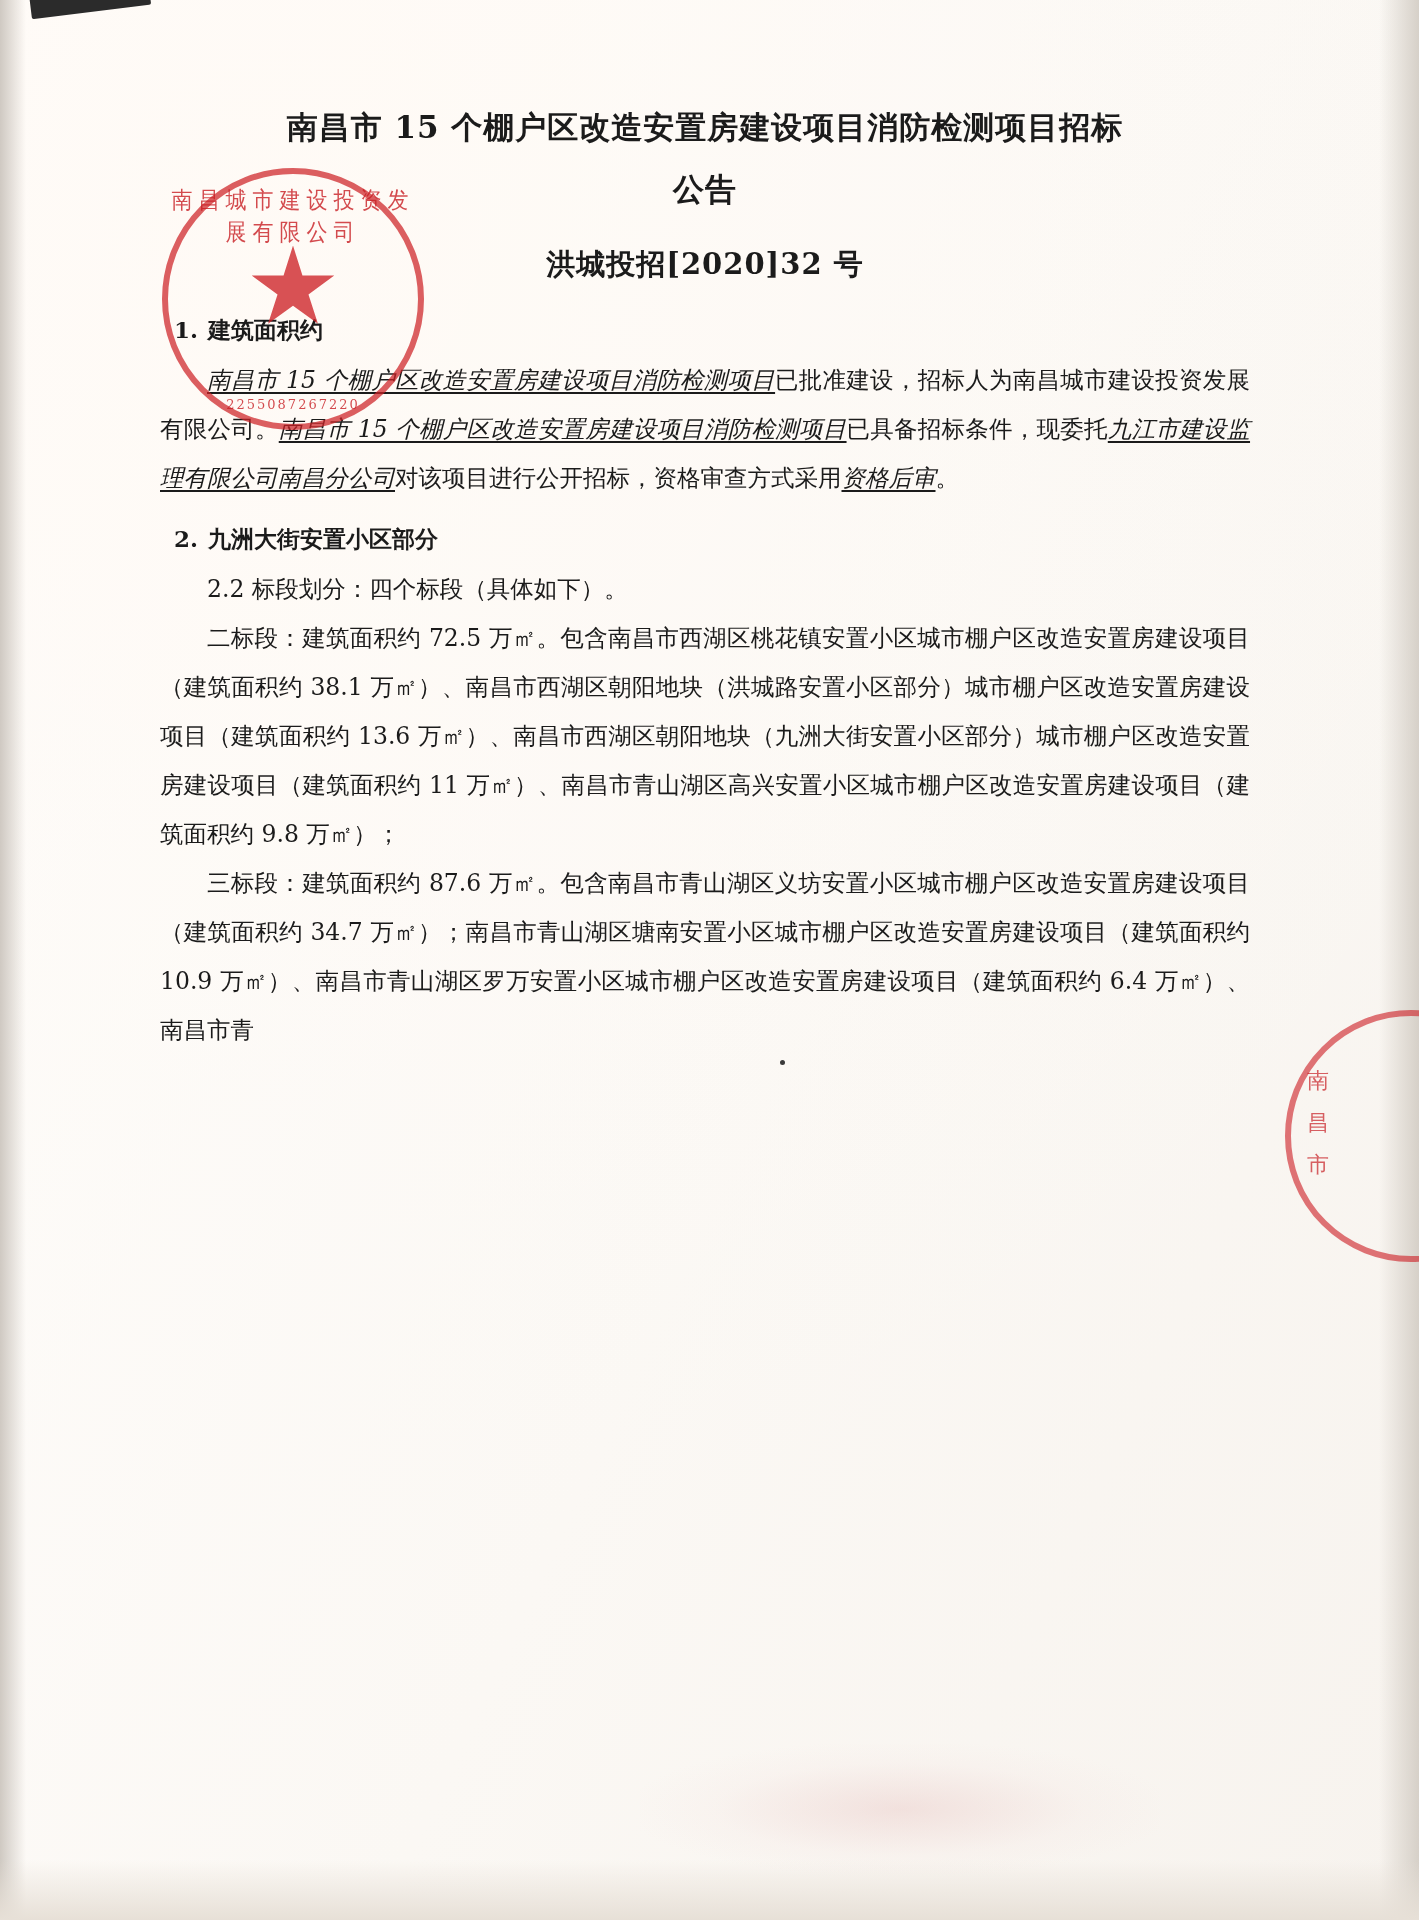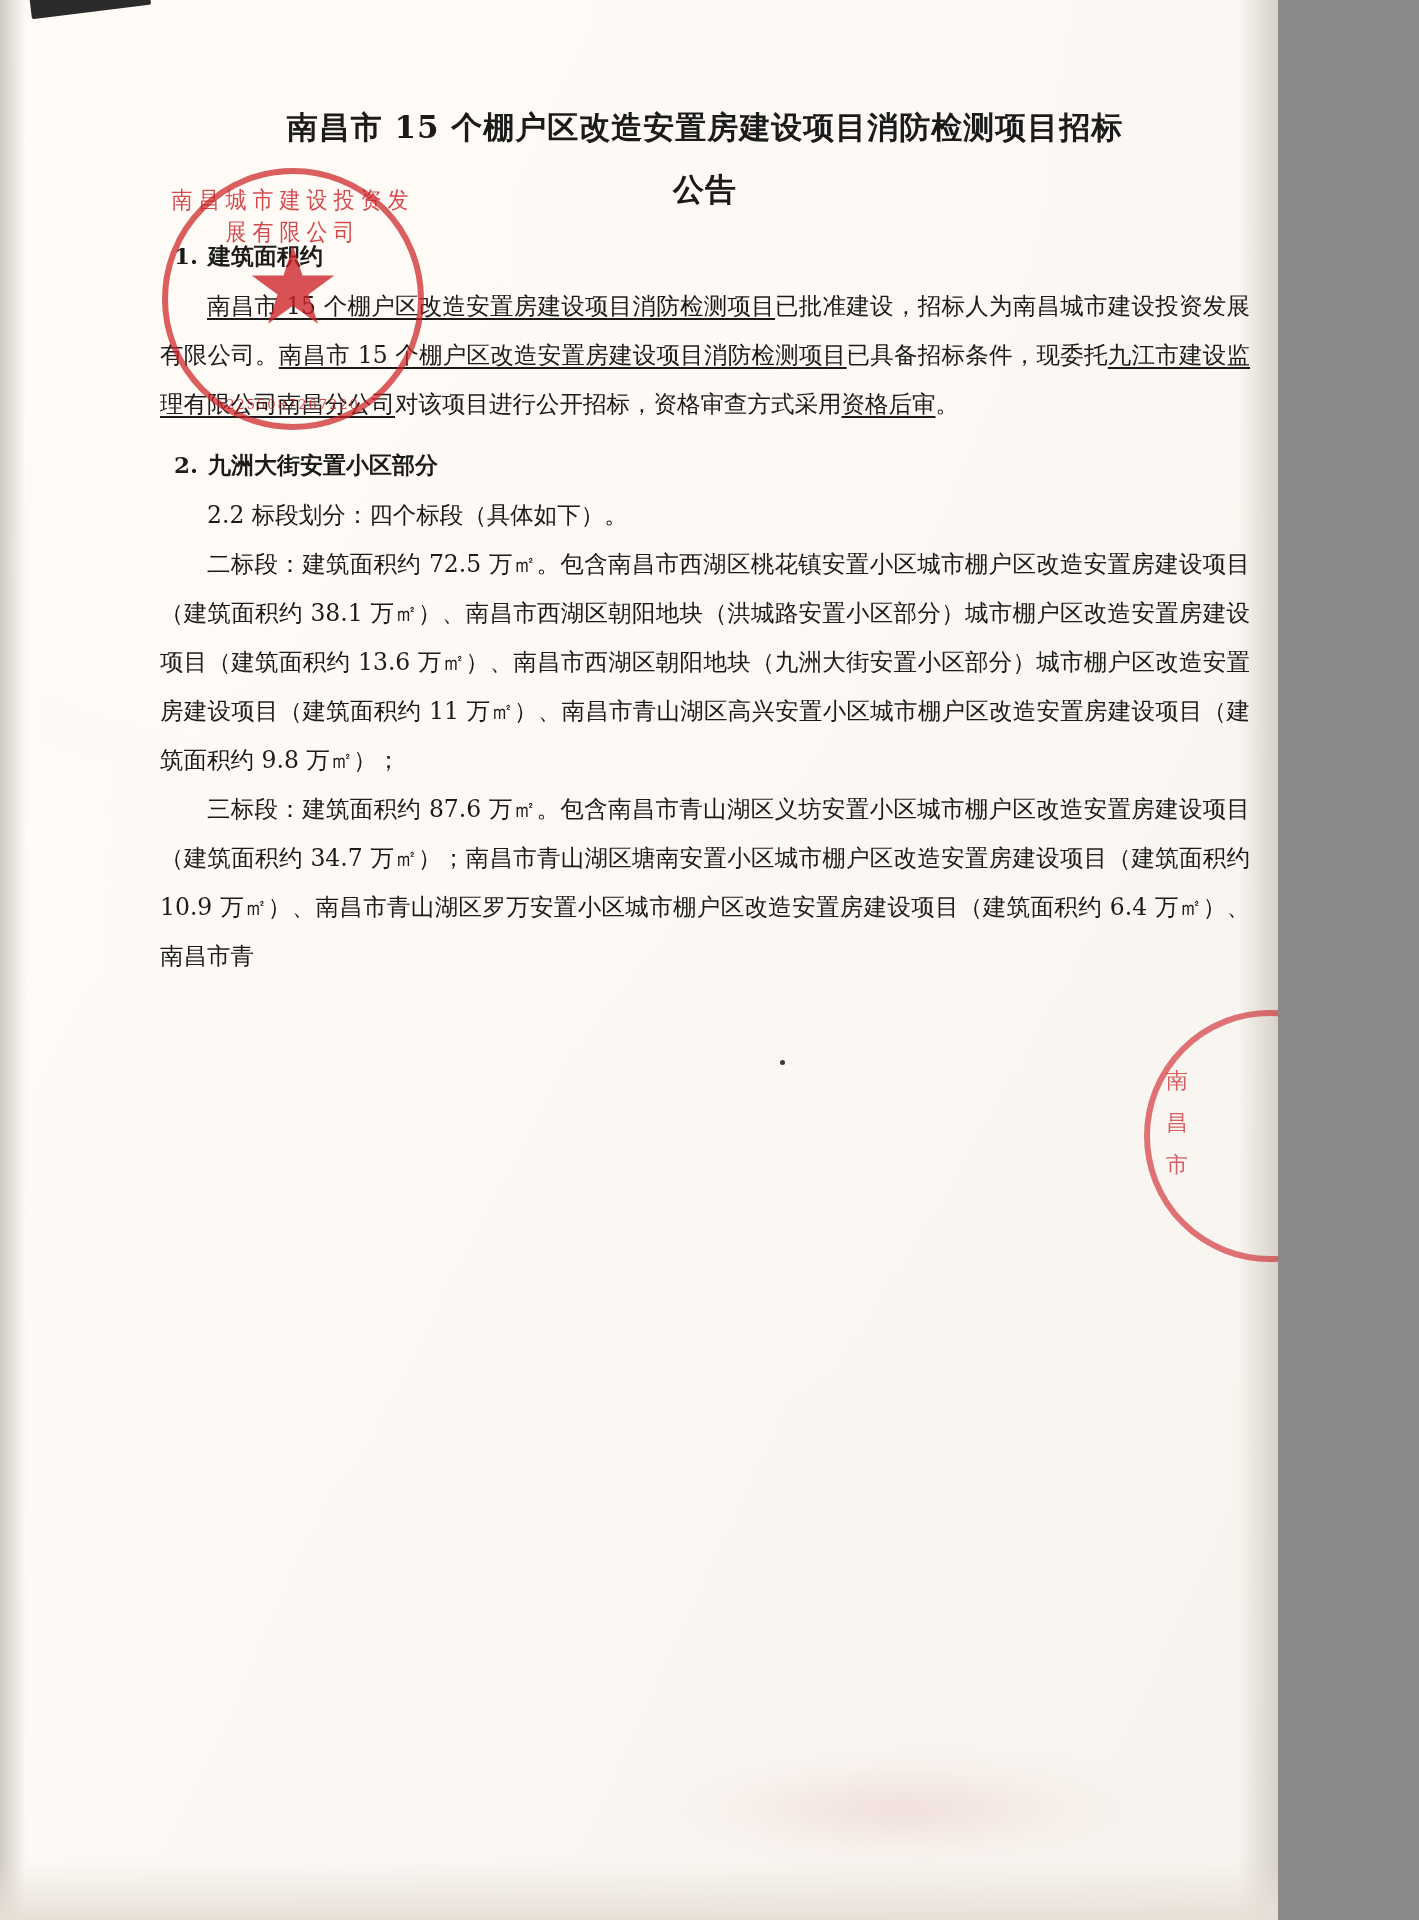--- a/index.html
+++ b/index.html
@@ -2,21 +2,21 @@
 <html><head>
 <meta charset="utf-8">
 <style>
   html, body {
     margin: 0;
     padding: 0;
     background: #8a8a8a;
   }
   .page {
     position: relative;
-    width: 1278px;
+    width: 1419px;
     height: 1920px;
     background: #5eead4;
     overflow: hidden;
     font-family: "DejaVu Serif", serif;
     color: #1b1b1b;
   }
   
   .paper-tint {
     position: absolute;
     inset: 0;
@@ -113,20 +113,21 @@
     text-align: justify;
     text-justify: inter-ideograph;
     text-indent: 2em;
   }
   p.para.sub {
     text-indent: 2em;
   }
   .u {
     text-decoration: underline;
     text-underline-offset: 4px;
+    font-style: italic;
   }
 
   
   .seal {
     position: absolute;
     left: 162px;
     top: 168px;
     width: 262px;
     height: 262px;
     pointer-events: none;
@@ -208,20 +209,21 @@
   <div class="edge-left"></div>
   <div class="edge-right"></div>
   <div class="edge-bottom"></div>
   <div class="smudge"></div>
 
   <div class="content">
 
     <h1 class="doc-title">南昌市 15 个棚户区改造安置房建设项目消防检测项目招标</h1>
     <h1 class="doc-title">公告</h1>
 
+    <div class="doc-number">洪城投招[2020]32 号</div>
 
     <div class="section-head">
       <span class="num">1.</span><span>建筑面积约</span>
     </div>
 
     <p class="para">
       <span class="u">南昌市 15 个棚户区改造安置房建设项目消防检测项目</span>已批准建设，招标人为南昌城市建设投资发展有限公司。<span class="u">南昌市 15 个棚户区改造安置房建设项目消防检测项目</span>已具备招标条件，现委托<span class="u">九江市建设监理有限公司南昌分公司</span>对该项目进行公开招标，资格审查方式采用<span class="u">资格后审</span>。
     </p>
 
     <div class="section-head">

